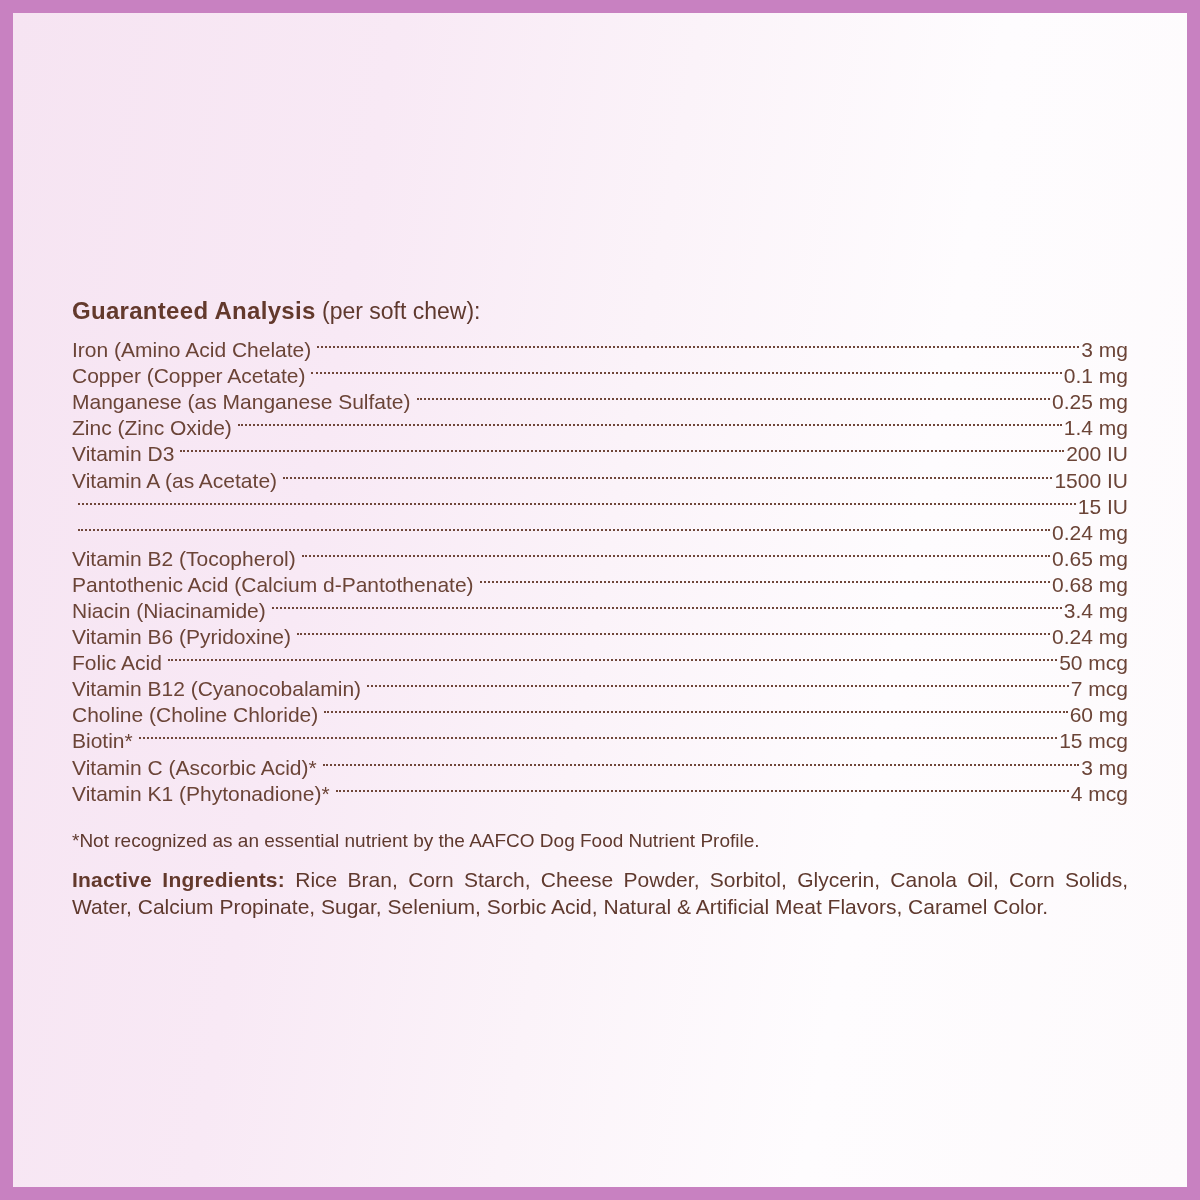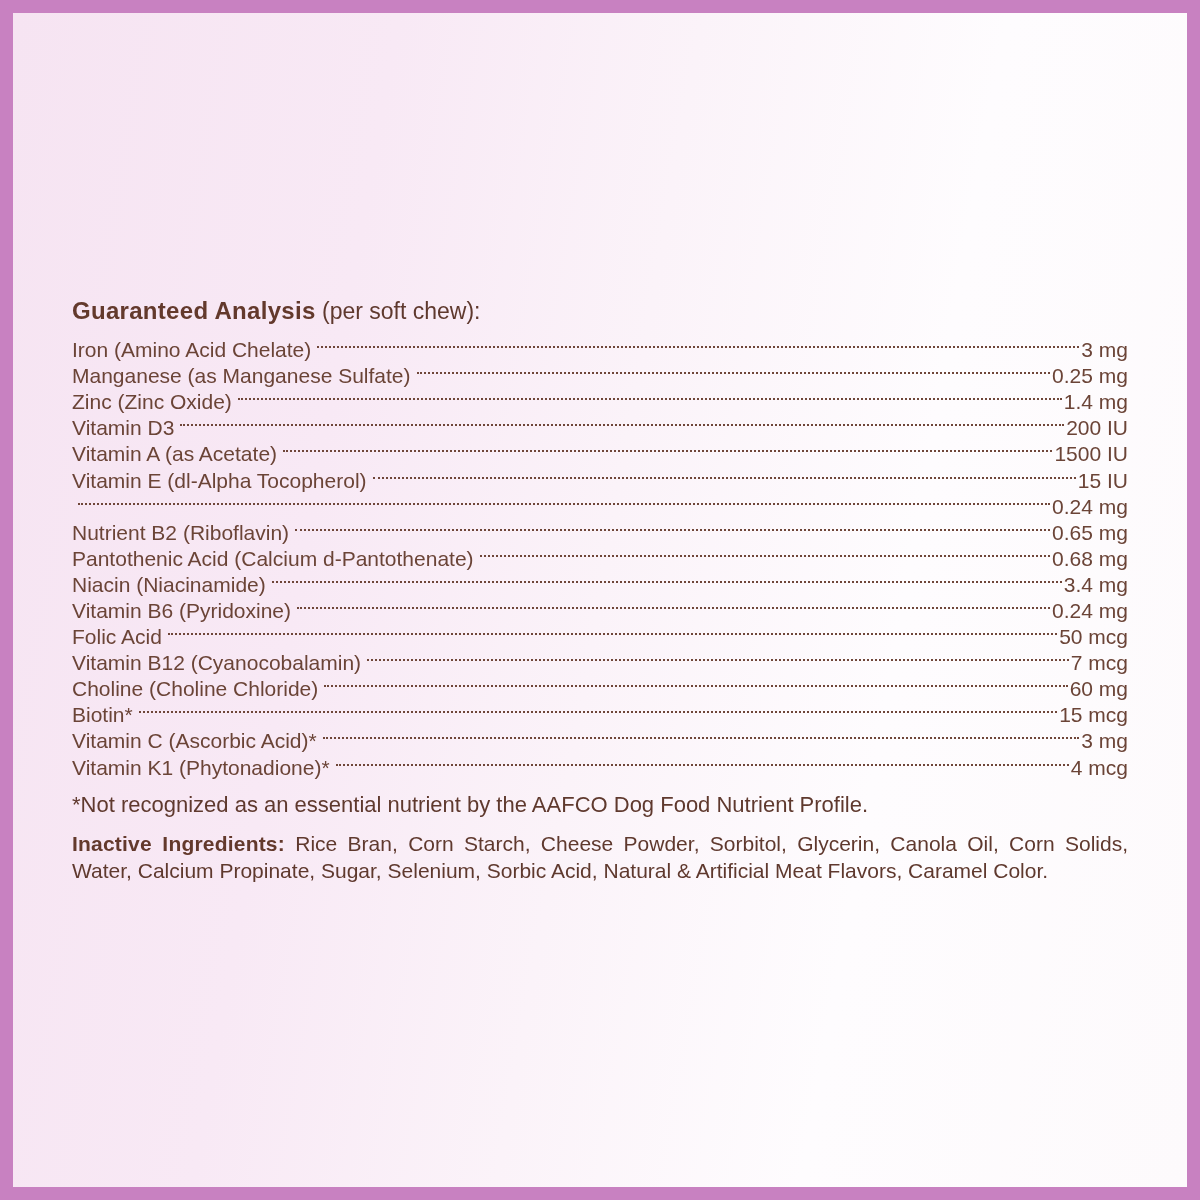--- a/index.html
+++ b/index.html
@@ -52,22 +52,22 @@
     height: 0;
     border-bottom: 2.2px dotted #6f4639;
     margin: 0 2px 6px 6px;
     min-width: 12px;
   }
   .row .val {
     white-space: nowrap;
     flex: none;
   }
   .footnote {
-    margin-top: 10px;
-    font-size: 22px;
+    margin-top: 20px;
+    font-size: 19px;
     line-height: 27px;
     color: #5f392e;
   }
   .inactive {
     margin: 12px 0 3px 0;
     font-size: 21px;
     line-height: 27.5px;
     text-align: justify;
     color: #5f392e;
   }
@@ -87,50 +87,54 @@
       <span class="hb">Guaranteed Analysis</span><span class="hr"> (per soft chew):</span>
     </div>
 
     <div class="rows">
         <div class="row">
           <span class="nm">Iron (Amino Acid Chelate)</span>
           <span class="leader"></span>
           <span class="val">3 mg</span>
         </div>
         <div class="row">
+          <span class="nm">Copper (Copper Acetate)</span>
+          <span class="leader"></span>
+          <span class="val">0.1 mg</span>
+        </div>
+        <div class="row">
           <span class="nm">Manganese (as Manganese Sulfate)</span>
           <span class="leader"></span>
           <span class="val">0.25 mg</span>
         </div>
         <div class="row">
           <span class="nm">Zinc (Zinc Oxide)</span>
           <span class="leader"></span>
           <span class="val">1.4 mg</span>
         </div>
         <div class="row">
           <span class="nm">Vitamin D3</span>
           <span class="leader"></span>
           <span class="val">200 IU</span>
         </div>
         <div class="row">
           <span class="nm">Vitamin A (as Acetate)</span>
           <span class="leader"></span>
           <span class="val">1500 IU</span>
         </div>
         <div class="row">
-          <span class="nm">Vitamin E (dl-Alpha Tocopherol)</span>
           <span class="leader"></span>
           <span class="val">15 IU</span>
         </div>
         <div class="row">
           <span class="leader"></span>
           <span class="val">0.24 mg</span>
         </div>
         <div class="row">
-          <span class="nm">Nutrient B2 (Riboflavin)</span>
+          <span class="nm">Vitamin B2 (Tocopherol)</span>
           <span class="leader"></span>
           <span class="val">0.65 mg</span>
         </div>
         <div class="row">
           <span class="nm">Pantothenic Acid (Calcium d-Pantothenate)</span>
           <span class="leader"></span>
           <span class="val">0.68 mg</span>
         </div>
         <div class="row">
           <span class="nm">Niacin (Niacinamide)</span>

